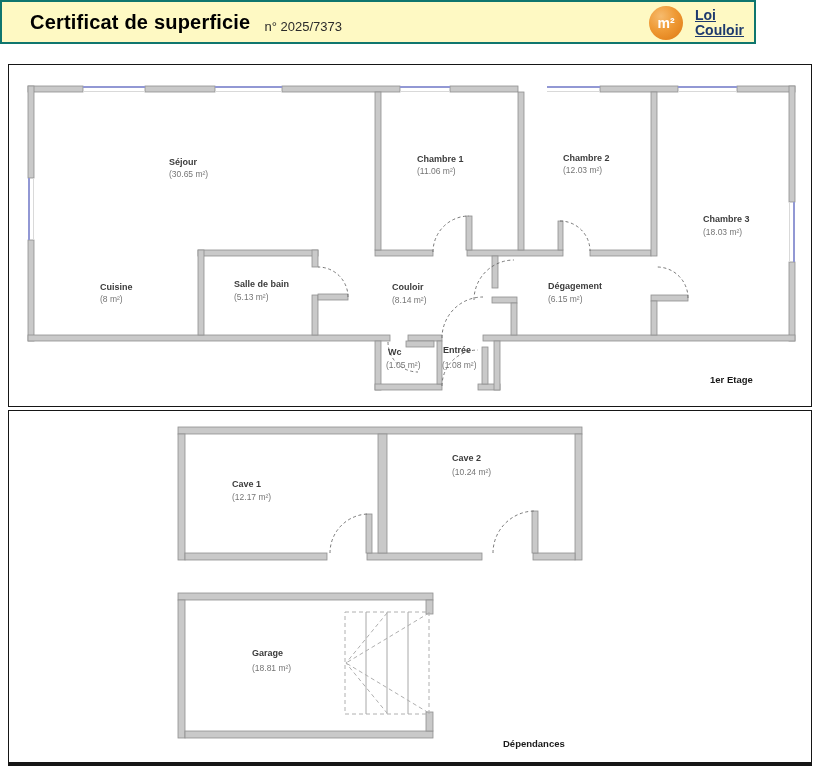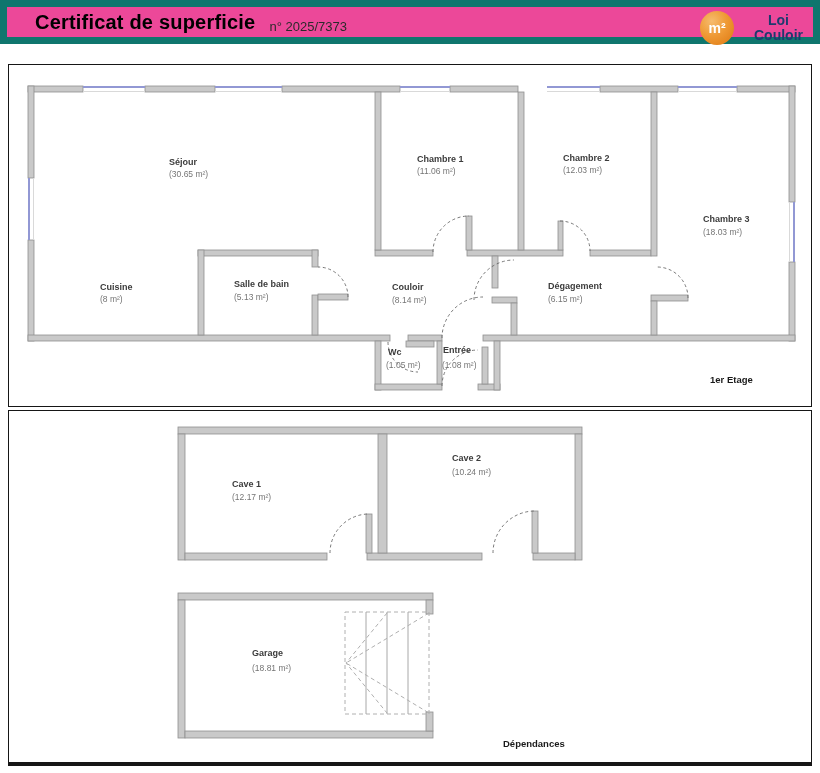--- a/index.html
+++ b/index.html
@@ -4,32 +4,32 @@
 <style>
   :root{
     --wall:#c9c9c9; --wall-edge:#8f8f8f; --window:#9298d4;
     --ink:#111111; --name:#3c3c3c; --area:#757575;
     --navy:#1e3a6e; --orange:#e8821c;
   }
   html,body{margin:0;padding:0;background:#ffffff;}
   body{width:820px;height:773px;font-family:"Liberation Sans",sans-serif;position:relative;overflow:hidden;}
 
   .header{
-    box-sizing:border-box;width:820px;height:44px;
-    border:7px solid #0f766e;display:flex;align-items:center;position:relative;background:#ec4899;
+    box-sizing:border-box;width:756px;height:44px;
+    border:2px solid #0f766e;display:flex;align-items:center;position:relative;background:#fef9c3;
   }
   .header .title{font-size:20px;font-weight:bold;color:#000;margin-left:28px;letter-spacing:.2px;}
   .header .docnum{font-size:13px;color:#2b2b2b;margin-left:14px;margin-top:9px;}
   .logo{position:absolute;right:10px;top:4px;display:flex;align-items:center;}
   .logo .bubble{
     width:34px;height:34px;border-radius:50%;
     background:radial-gradient(circle at 35% 30%, #f6bb6e 0%, #ef9a35 45%, #dd7711 100%);
     color:#fff;font-weight:bold;font-size:14px;display:flex;align-items:center;justify-content:center;
   }
-  .logo .loitxt{margin-left:20px;color:var(--navy);font-weight:bold;font-size:14px;line-height:15px;text-align:center;}
+  .logo .loitxt{margin-left:12px;color:var(--navy);font-weight:bold;font-size:14px;line-height:15px;text-align:left;text-decoration:underline;}
 
   .sheet{box-sizing:border-box;margin-left:8px;width:804px;background:#fff;border:1px solid #161616;}
   .sheet.first{margin-top:20px;height:343px;}
   .sheet.second{margin-top:3px;height:356px;border-bottom-width:4px;}
   svg{display:block;}
   .wall{fill:var(--wall);stroke:var(--wall-edge);stroke-width:.8;}
   .win{fill:var(--window);stroke:none;}
   .winin{fill:#d9d9d9;stroke:none;}
   .door{fill:none;stroke:#6a6a6a;stroke-width:.9;stroke-dasharray:3,2.6;}
   .gdoor{fill:none;stroke:#b0b0b0;stroke-width:1;stroke-dasharray:4,3;}

